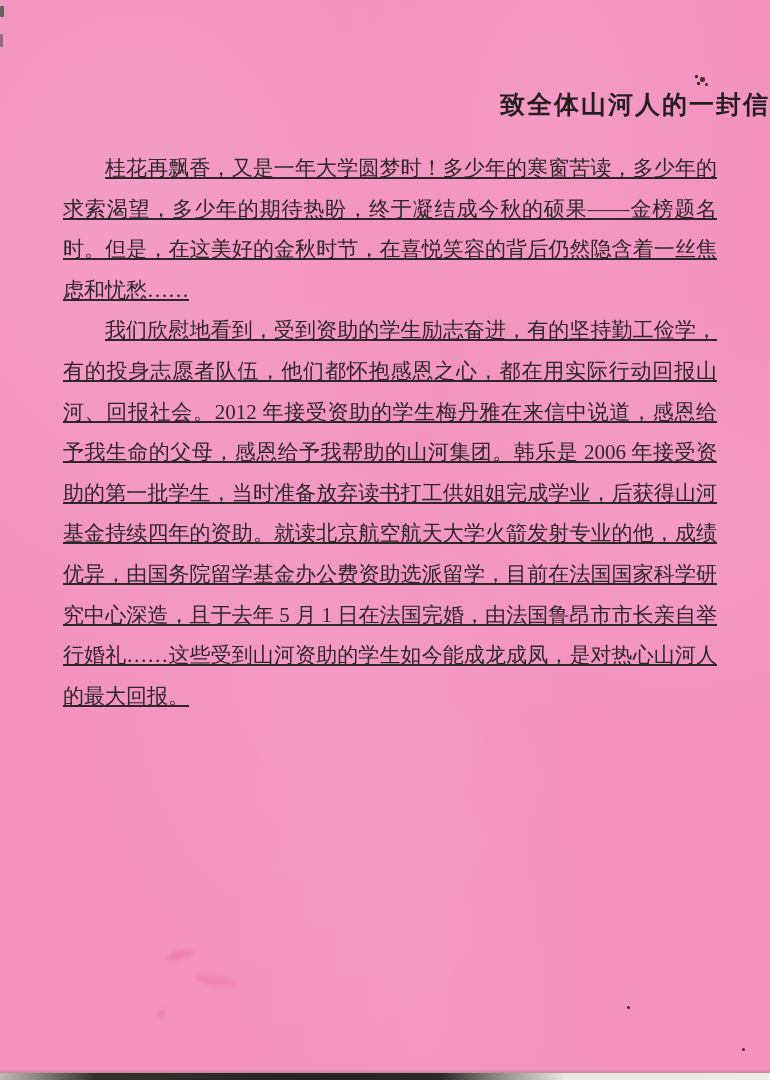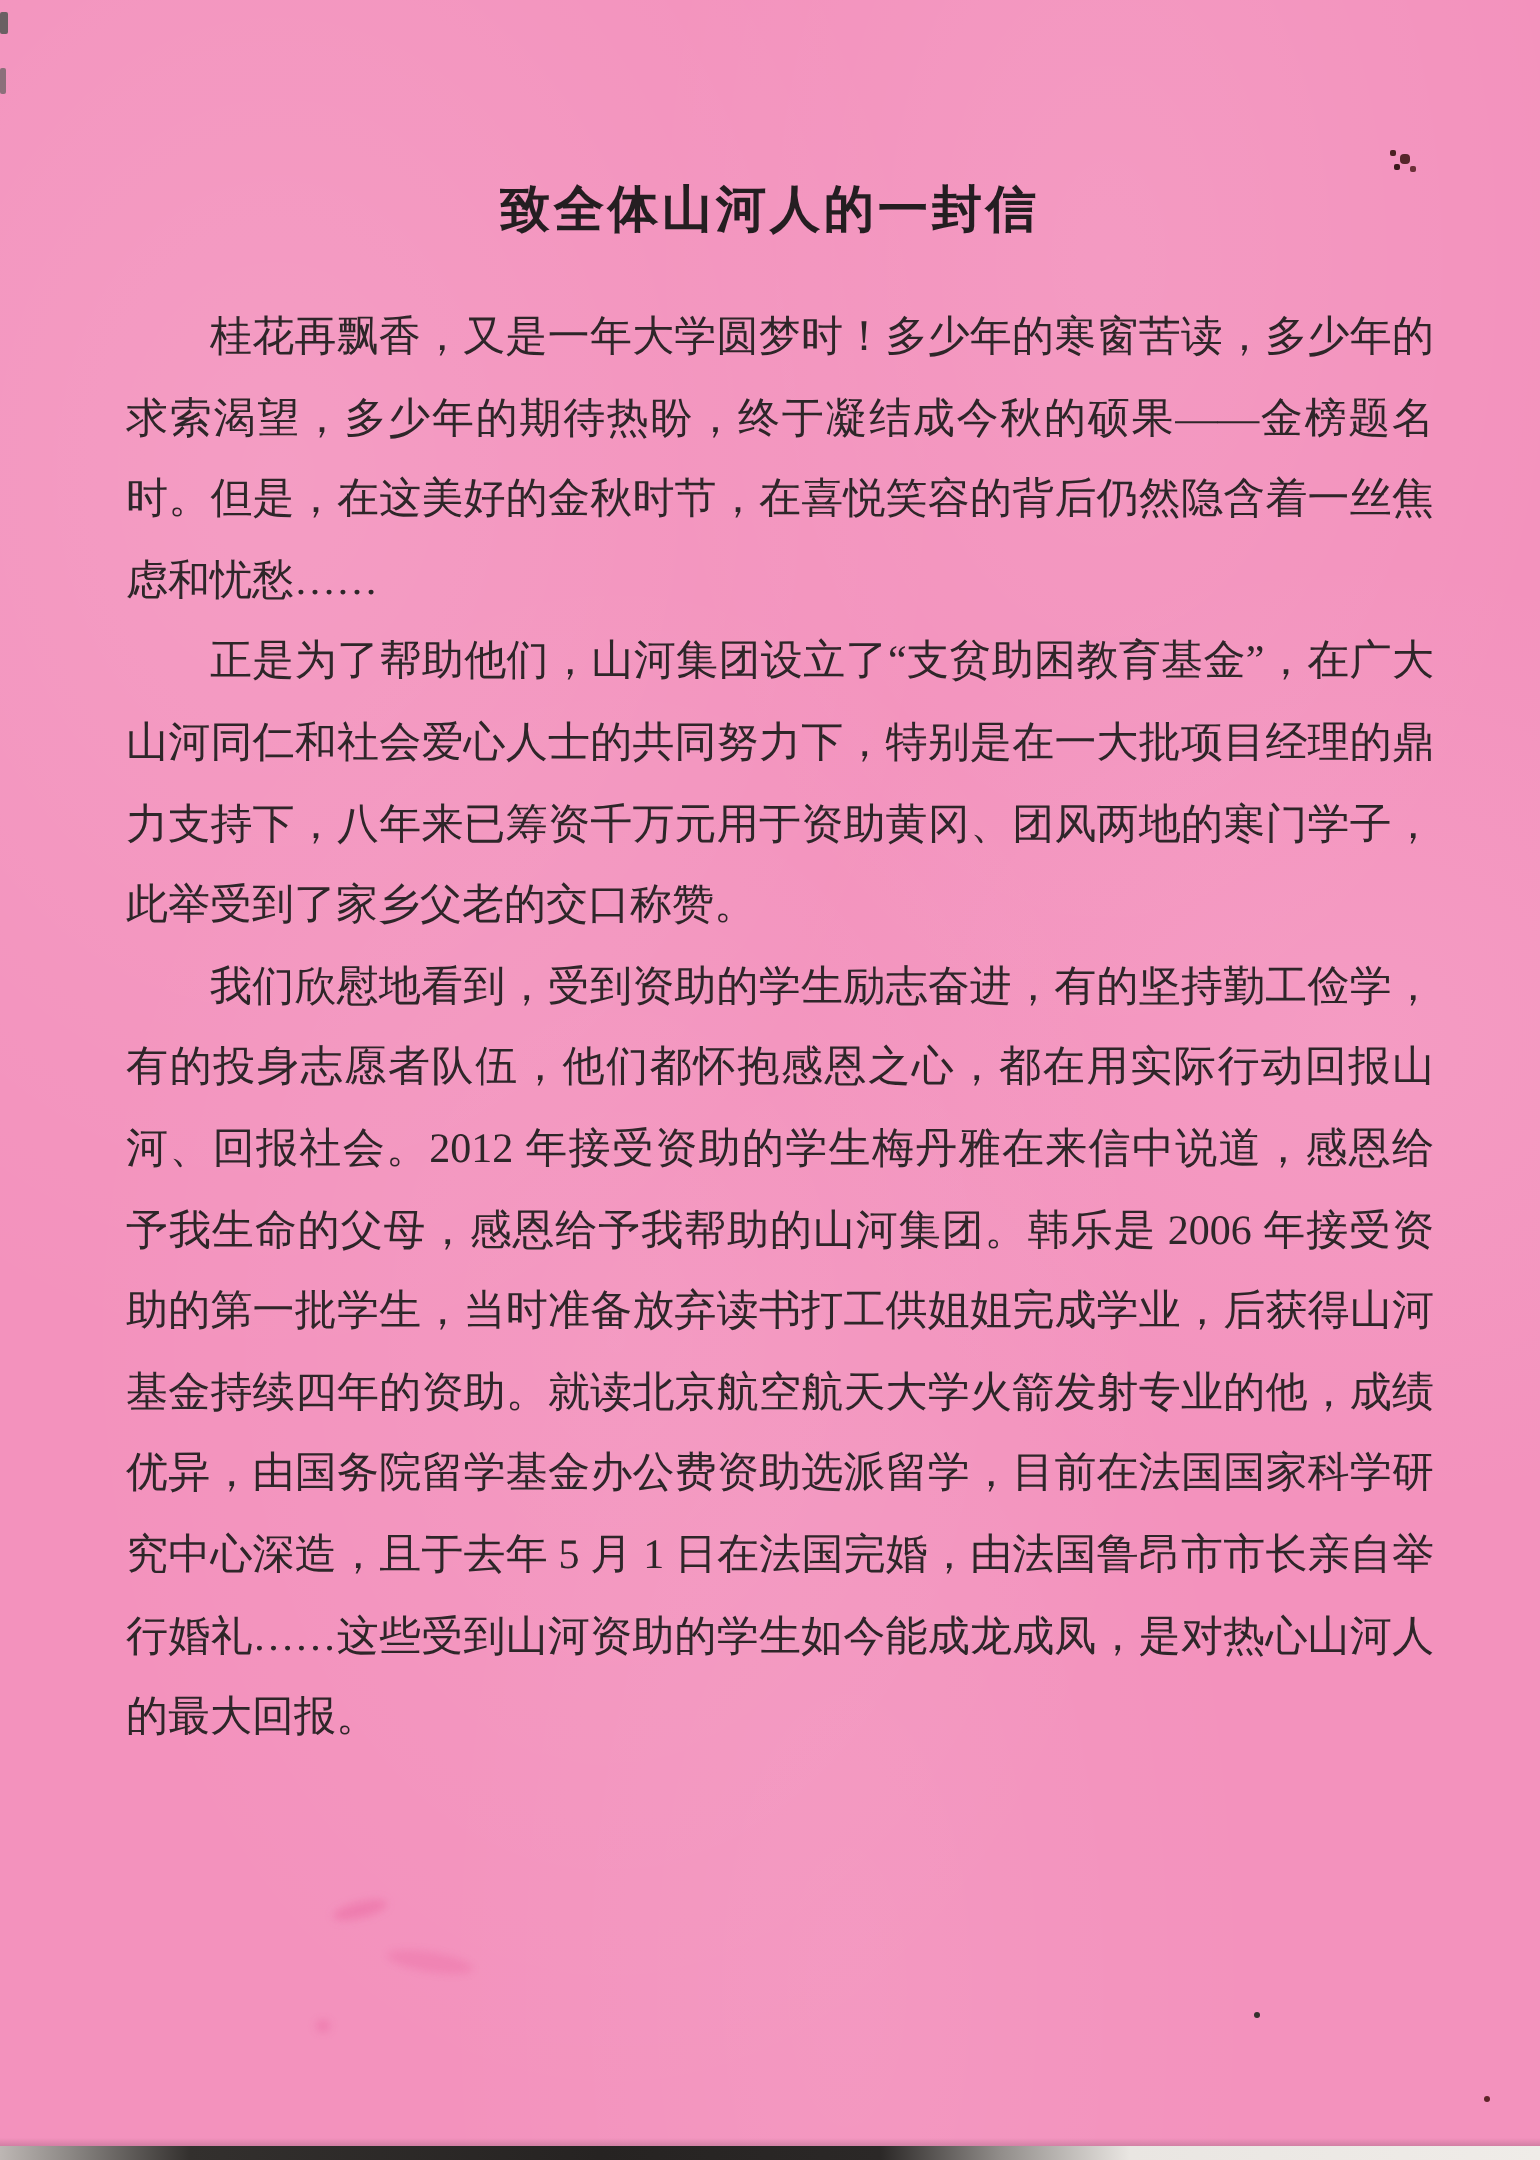--- a/index.html
+++ b/index.html
@@ -21,38 +21,39 @@
     background-color: var(--paper, #f392bd);
     background-image:
       radial-gradient(ellipse at 18% 22%, rgba(255,255,255,0.10) 0%, rgba(255,255,255,0.0) 38%),
       radial-gradient(ellipse at 72% 12%, rgba(255,255,255,0.08) 0%, rgba(255,255,255,0.0) 30%),
       radial-gradient(ellipse at 40% 62%, rgba(255,255,255,0.07) 0%, rgba(255,255,255,0.0) 42%),
       radial-gradient(ellipse at 88% 48%, rgba(255,214,232,0.14) 0%, rgba(255,214,232,0.0) 30%),
       radial-gradient(ellipse at 55% 92%, rgba(255,255,255,0.06) 0%, rgba(255,255,255,0.0) 35%);
   }
   .letter-title {
     margin: 88px 0 27px 0;
-    text-align: center;
+    text-align: right;
     font-size: 25px;
     font-weight: 700;
     letter-spacing: 2px;
     color: var(--ink-title, #241e21);
     font-family: "Liberation Serif", "DejaVu Serif", serif;
   }
   .letter-body {
     margin: 0 53px 0 63px;
     font-size: 21px;
     line-height: 40.6px;
     color: var(--ink, #2e2629);
     text-align: justify;
   }
   .letter-body p {
     margin: 0;
     text-indent: 2em;
     word-break: break-all;
+    text-decoration: underline;
   }
   
   .edge-mark-1 {
     position: absolute; left: 0; top: 6px; width: 4px; height: 11px;
     background: #3c4e44; opacity: .75; border-radius: 1px;
   }
   .edge-mark-2 {
     position: absolute; left: 0; top: 34px; width: 3px; height: 13px;
     background: #46564d; opacity: .6; border-radius: 1px;
   }
@@ -85,21 +86,20 @@
 </style>
 </head>
 <body>
 
 <div class="paper">
 
   <h1 class="letter-title">致全体山河人的一封信</h1>
 
   <div class="letter-body">
     <p>桂花再飘香，又是一年大学圆梦时！多少年的寒窗苦读，多少年的求索渴望，多少年的期待热盼，终于凝结成今秋的硕果——金榜题名时。但是，在这美好的金秋时节，在喜悦笑容的背后仍然隐含着一丝焦虑和忧愁……</p>
-    <p>正是为了帮助他们，山河集团设立了“支贫助困教育基金”，在广大山河同仁和社会爱心人士的共同努力下，特别是在一大批项目经理的鼎力支持下，八年来已筹资千万元用于资助黄冈、团风两地的寒门学子，此举受到了家乡父老的交口称赞。</p>
     <p>我们欣慰地看到，受到资助的学生励志奋进，有的坚持勤工俭学，有的投身志愿者队伍，他们都怀抱感恩之心，都在用实际行动回报山河、回报社会。2012 年接受资助的学生梅丹雅在来信中说道，感恩给予我生命的父母，感恩给予我帮助的山河集团。韩乐是 2006 年接受资助的第一批学生，当时准备放弃读书打工供姐姐完成学业，后获得山河基金持续四年的资助。就读北京航空航天大学火箭发射专业的他，成绩优异，由国务院留学基金办公费资助选派留学，目前在法国国家科学研究中心深造，且于去年 5 月 1 日在法国完婚，由法国鲁昂市市长亲自举行婚礼……这些受到山河资助的学生如今能成龙成凤，是对热心山河人的最大回报。</p>
   </div>
 
   <div class="edge-mark-1"></div>
   <div class="edge-mark-2"></div>
   <div class="speck-cluster"></div>
   <div class="smudge smudge-1"></div>
   <div class="smudge smudge-2"></div>
   <div class="smudge smudge-3"></div>
   <div class="dot-1"></div>

